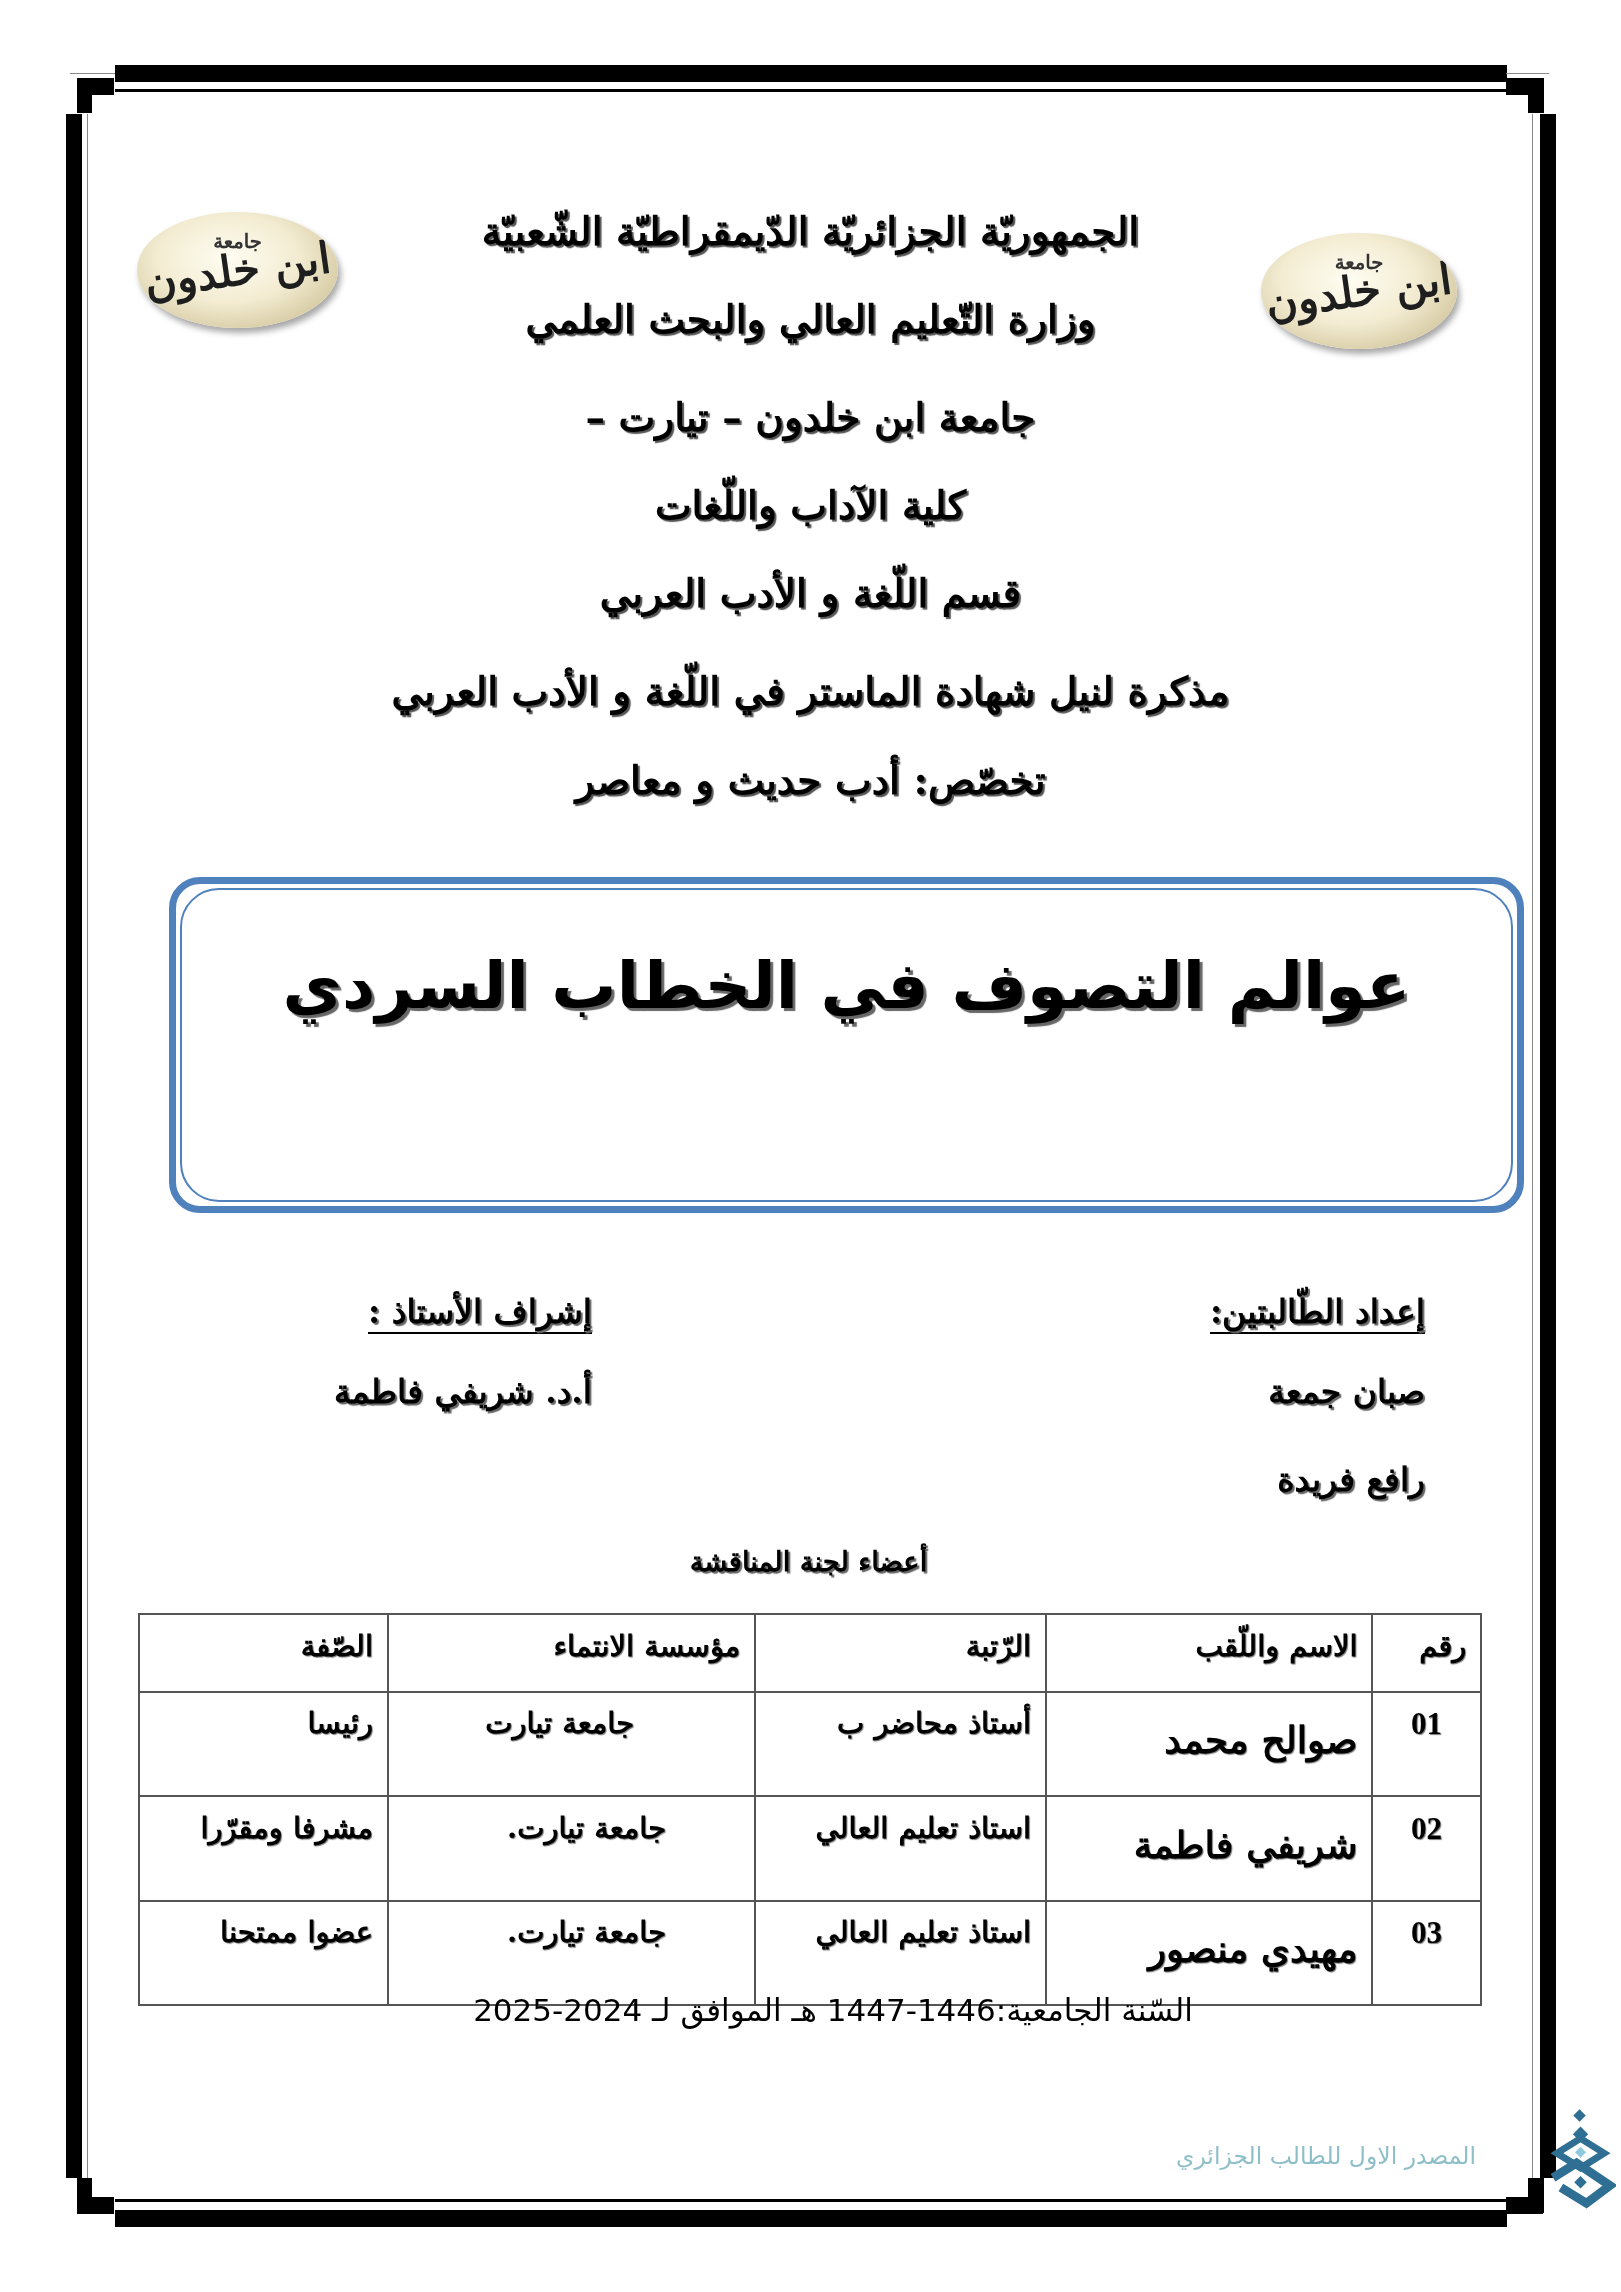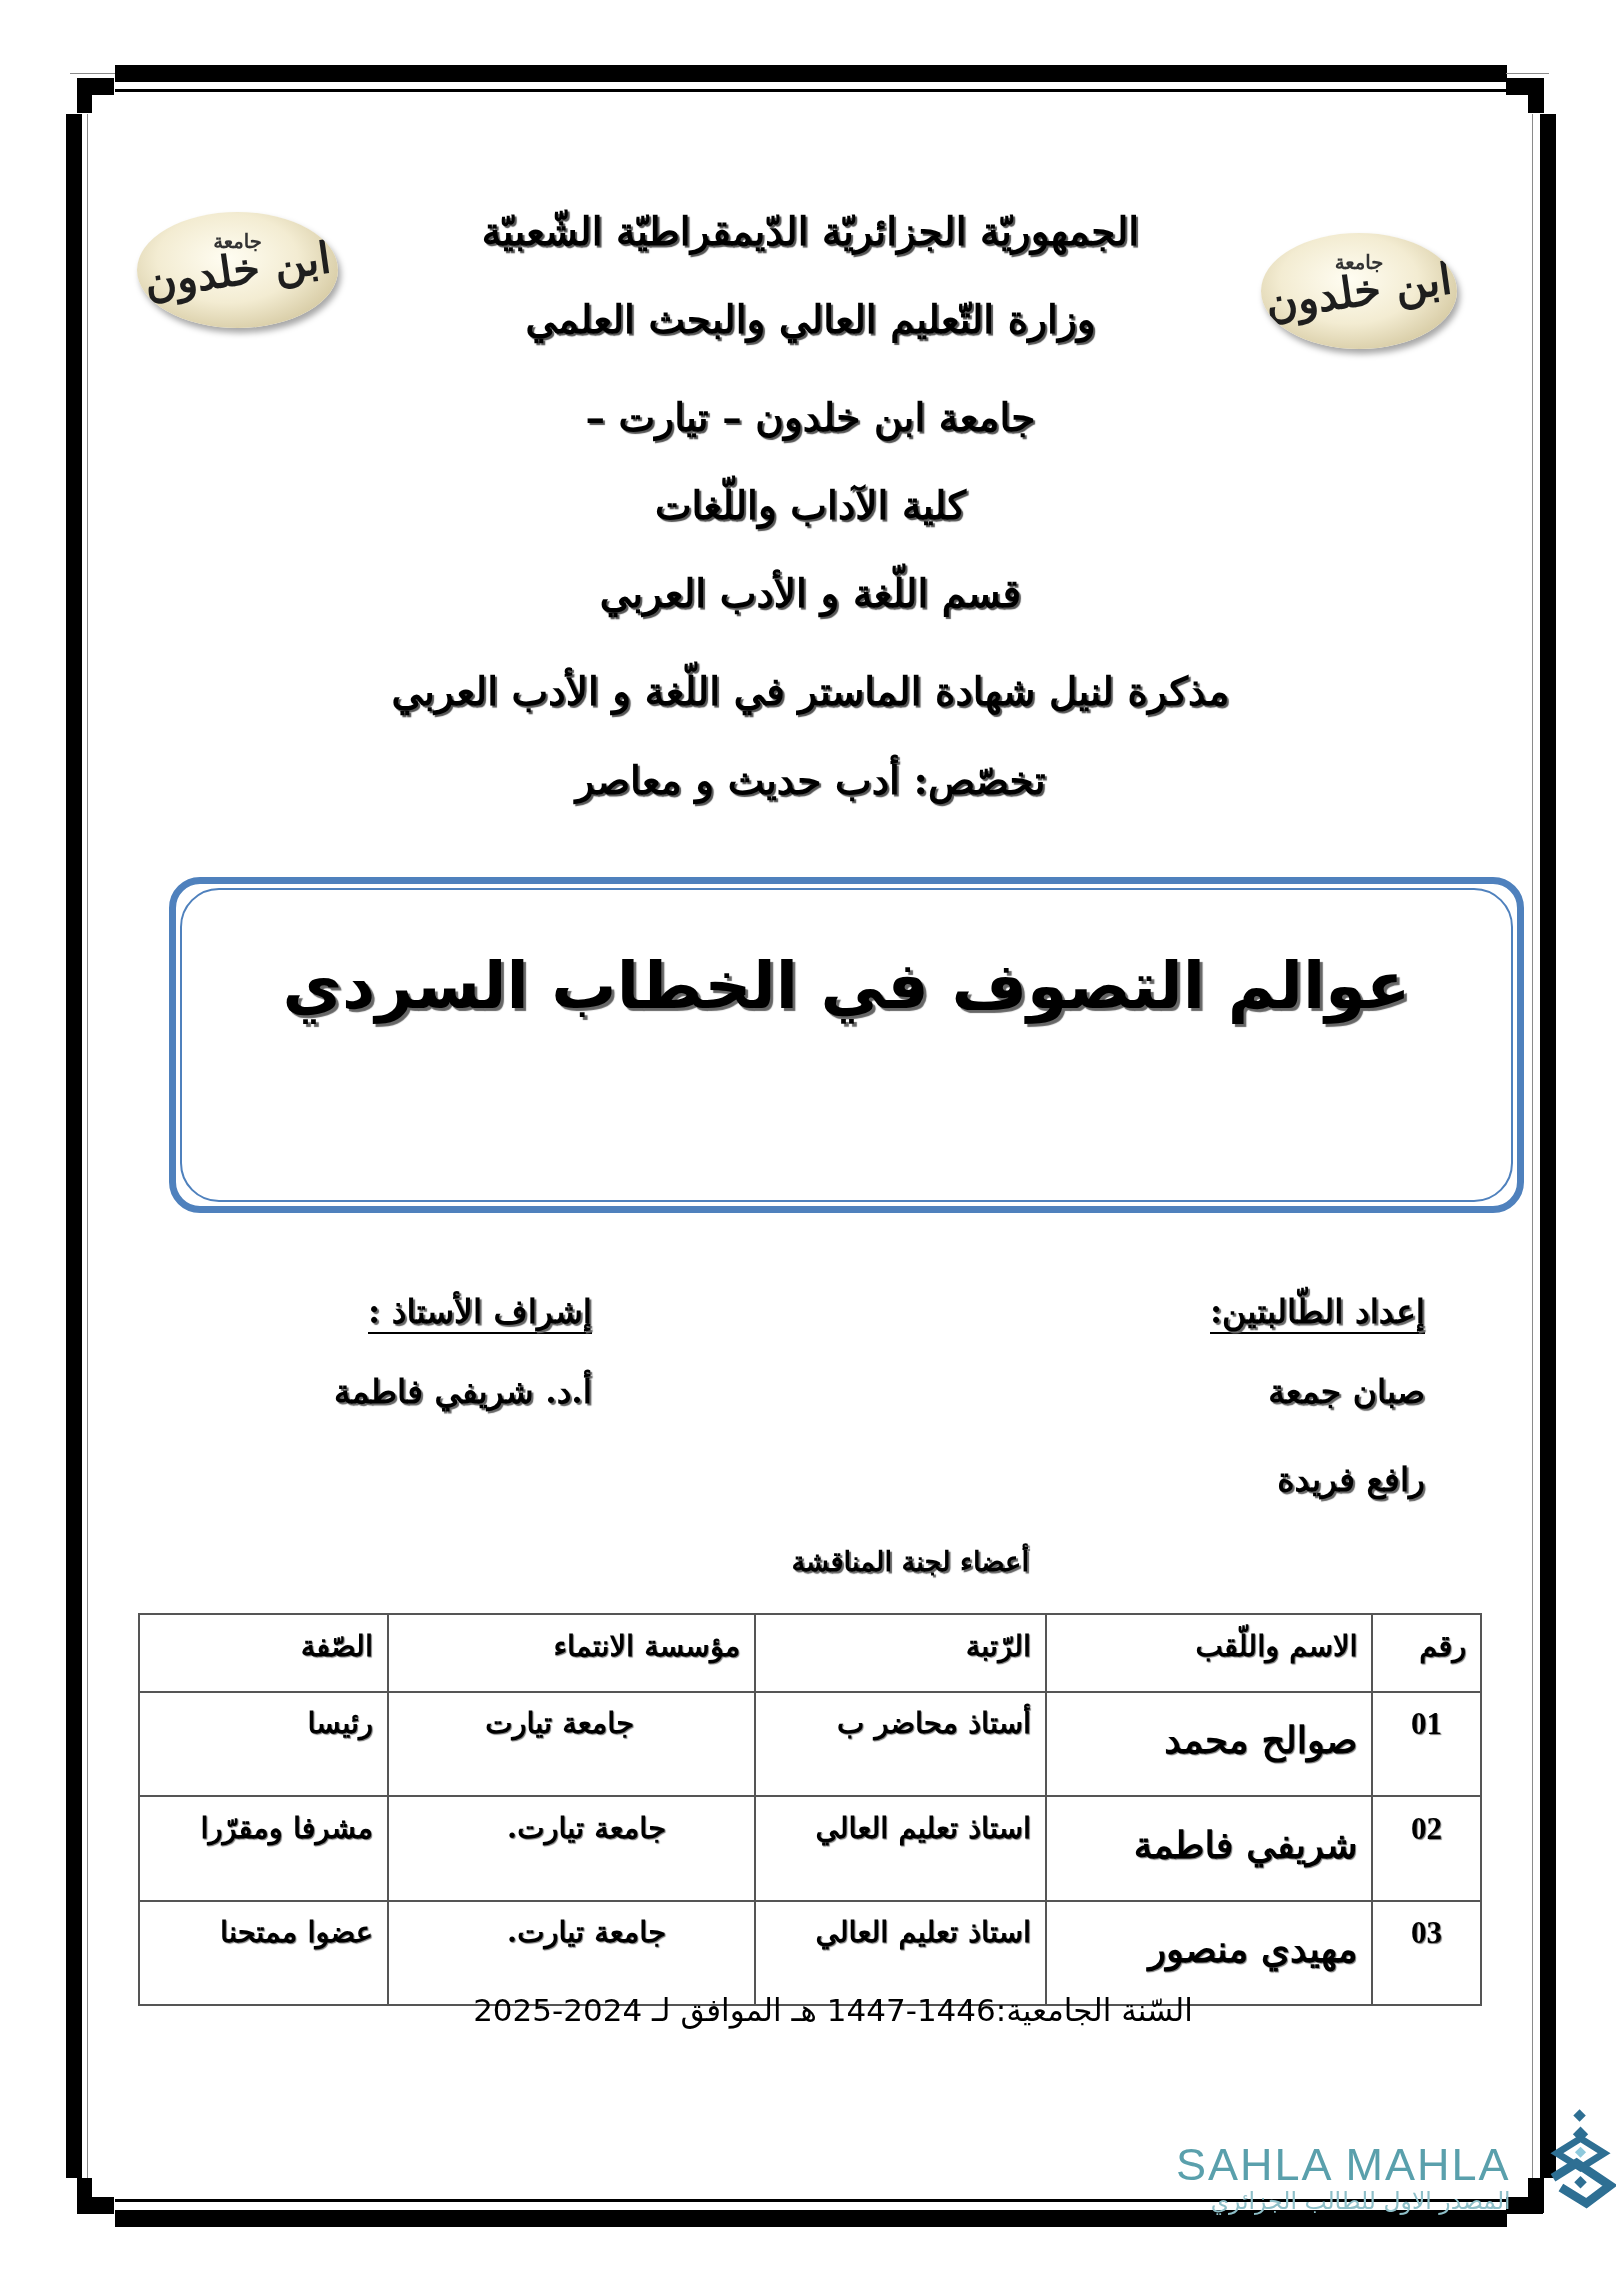--- a/index.html
+++ b/index.html
@@ -100,21 +100,21 @@
   <div class="title-line" style="top:64px;">عوالم التصوف في الخطاب السردي</div>
 </div>
 
 <div class="lbl uline" style="right:196px; top:1292px;">إعداد الطّالبتين:</div>
 <div class="lbl" style="right:196px; top:1372px;">صبان جمعة</div>
 <div class="lbl" style="right:196px; top:1460px;">رافع فريدة</div>
 
 <div class="lbl uline" style="right:1029px; top:1292px;">إشراف الأستاذ :</div>
 <div class="lbl" style="right:1029px; top:1372px;">أ.د. شريفي فاطمة</div>
 
-<div class="lbl" style="left:588px; width:441px; top:1545px; font-size:27.4px;">أعضاء لجنة المناقشة</div>
+<div class="lbl" style="left:588px; width:441px; text-align:center; top:1545px; font-size:27.4px;">أعضاء لجنة المناقشة</div>
 
 <table class="jury">
   <colgroup>
     <col style="width:109px">
       <col style="width:327px">
       <col style="width:291px">
       <col style="width:368px">
       <col style="width:249px">
   </colgroup>
   <tbody>
@@ -145,21 +145,20 @@
     <td>استاذ تعليم العالي</td>
     <td style="padding-right:88px">جامعة  تيارت.</td>
     <td>عضوا ممتحنا</td>
   </tr>
 </tbody>
   </table>
 
 <div class="year">السّنة الجامعية:1446-1447 هـ الموافق لـ 2024-2025</div>
 
 <div class="wm">
-  <div class="t1">SAHLA MAHLA</div>
   <div class="t2">المصدر الاول للطالب الجزائري</div>
 </div>
 <svg class="abs" style="left:1547px; top:2109px;" width="69" height="108" viewBox="0 0 70 110">
   <rect x="29" y="2" width="9" height="9" transform="rotate(45 33 6)" fill="#2e6f93"></rect>
   <rect x="29" y="20" width="11" height="11" transform="rotate(45 34 25)" fill="#2e6f93"></rect>
   <path d="M10 45 L34 30 L58 45 L34 60 Z" fill="none" stroke="#2e6f93" stroke-width="7"></path>
   <rect x="30" y="40" width="8" height="8" transform="rotate(45 34 44)" fill="#8ec9dc"></rect>
   <path d="M6 70 L30 55 L64 78 L40 96 L14 80" fill="none" stroke="#2e6f93" stroke-width="9"></path>
   <rect x="30" y="70" width="9" height="9" transform="rotate(45 34 74)" fill="#2e6f93"></rect>
 </svg>

